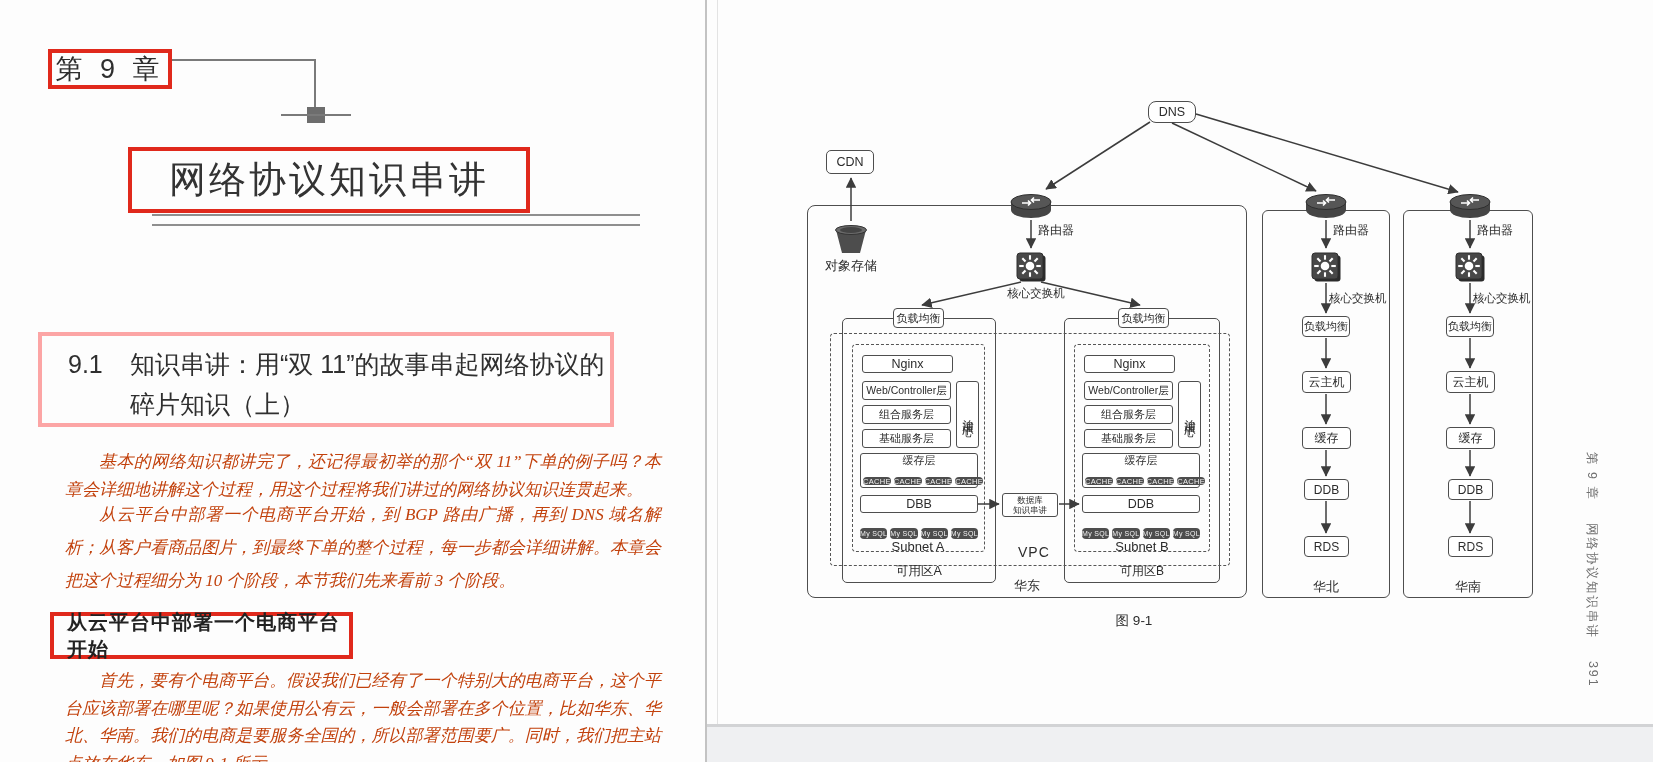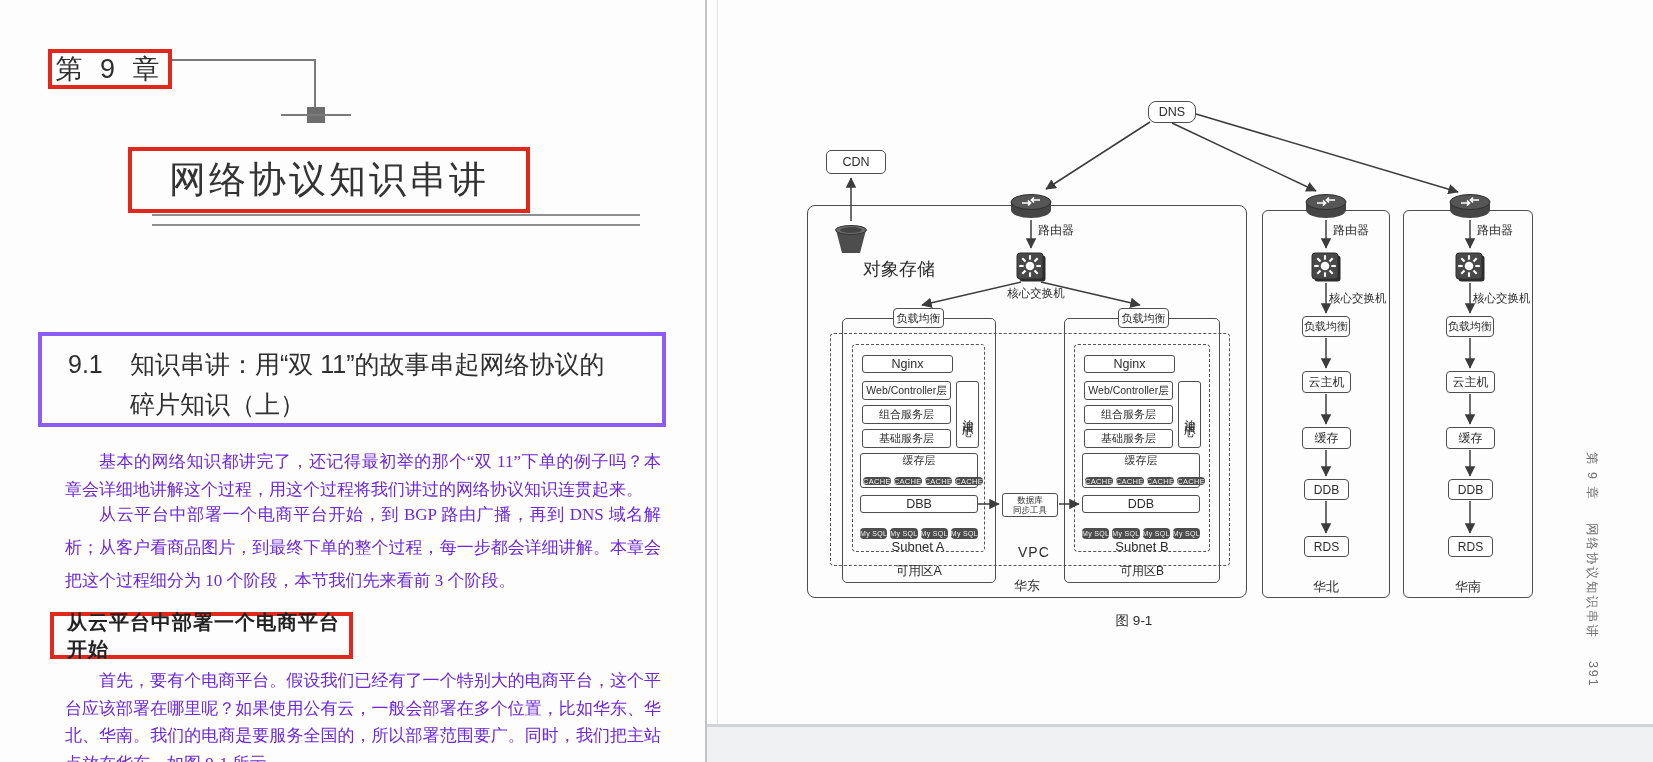--- a/index.html
+++ b/index.html
@@ -12,26 +12,26 @@
 
   
   .page-left{left:0;top:0;width:705px;height:762px;background:#fdfdfd;}
   .redbox{border:4px solid #e0291c;background:transparent;display:flex;align-items:center;}
   .chapter-badge{left:48px;top:49px;width:124px;height:40px;justify-content:center;
     font-size:27px;letter-spacing:5px;color:#2e2e2e;}
   .conn{background:#7a7a7a;}
   .chapter-title{left:128px;top:147px;width:402px;height:66px;justify-content:center;
     font-size:37px;letter-spacing:3px;color:#333;}
   .rule{background:#8f8f8f;}
-  .section-box{left:38px;top:332px;width:628px;height:95px;border:4px solid #8b5cf6;
+  .section-box{left:38px;top:332px;width:576px;height:95px;border:4px solid #fca5a5;
     color:#2f2f2f;font-size:25px;line-height:40px;padding:8px 0 0 26px;}
   .section-box .num{display:inline-block;width:62px;}
   .section-box .l2{padding-left:62px;}
   .para{left:65px;width:596px;font-family:"Liberation Serif", serif;font-size:17px;
-    line-height:27.5px;color:#6d28d9;text-align:justify;text-indent:2em;}
+    line-height:27.5px;color:#c2410c;text-align:justify;text-indent:2em;font-style:italic;}
   .subsection-box{left:50px;top:612px;width:303px;height:47px;border:4px solid #e0291c;
     font-size:20px;font-weight:bold;color:#222;padding-left:13px;letter-spacing:1px;}
 
   
   .divider-a{left:705px;top:0;width:2px;height:762px;background:#c3c3c3;}
   .divider-b{left:717px;top:0;width:1px;height:725px;background:#e3e3e3;}
   .band-edge{left:707px;top:724px;width:946px;height:3px;background:#d2d3d5;}
   .band{left:707px;top:727px;width:946px;height:35px;background:#eff0f2;}
 
   
@@ -107,30 +107,30 @@
 <div class="region" style="left:1064px;top:318px;width:156px;height:265px;border-radius:5px;"></div>
 <div class="dashedbox" style="left:830px;top:333px;width:400px;height:233px;"></div>
 <div class="dashedbox" style="left:852px;top:344px;width:133px;height:208px;"></div>
 <div class="dashedbox" style="left:1074px;top:344px;width:136px;height:208px;"></div>
 <div class="region" style="left:1262px;top:210px;width:128px;height:388px;border-radius:6px;"></div>
 <div class="region" style="left:1403px;top:210px;width:130px;height:388px;border-radius:6px;"></div>
 
 <div class="dbox" style="left:1148px;top:101px;width:48px;height:22px;font-size:12.5px;border-radius:8px;">
     <span>DNS</span>
   </div>
-<div class="dbox" style="left:826px;top:150px;width:60px;height:24px;font-size:12.5px;border-radius:5px;">
+<div class="dbox" style="left:826px;top:150px;width:48px;height:24px;font-size:12.5px;border-radius:5px;">
     <span>CDN</span>
   </div>
 
 <svg class="icon" style="left:833px;top:222px;" width="36" height="34" viewBox="0 0 36 34">
   <path d="M3,8 L9,31 L27,31 L33,8 Z" fill="#4d4d4d"></path>
   <ellipse cx="18" cy="8" rx="15.5" ry="4.5" fill="#6b6b6b" stroke="#333" stroke-width="1"></ellipse>
   <ellipse cx="18" cy="8" rx="11" ry="3" fill="#444"></ellipse>
 </svg>
-<div class="dlabel center" style="left:851px;top:257px;font-size:18px;margin-left:48px;">对象存储</div>
+<div class="dlabel center" style="left:851px;top:257px;font-size:13px;">对象存储</div>
 
 <svg class="icon" style="left:1010px;top:193px;" width="42" height="26" viewBox="0 0 42 26">
   <path d="M1,9 L1,17 A20,8 0 0 0 41,17 L41,9 Z" fill="#454545"></path>
   <ellipse cx="21" cy="9" rx="20" ry="7.5" fill="#565656" stroke="#2e2e2e" stroke-width="1"></ellipse>
   <g stroke="#fff" stroke-width="1.6" fill="none">
       <path d="M12,10 h8 M18,7.5 l2.5,2.5 l-2.5,2.5"></path>
       <path d="M30,7 h-8 M24,4.5 L21.5,7 l2.5,2.5"></path>
     </g>
 </svg>
 <svg class="icon" style="left:1305px;top:193px;" width="42" height="26" viewBox="0 0 42 26">
@@ -280,21 +280,21 @@
 <div class="chiprow" style="left:1082px;top:519px;width:118px;height:20px;">
   <span class="chip" style="font-size:7px;">My SQL</span>
   <span class="chip" style="font-size:7px;">My SQL</span>
   <span class="chip" style="font-size:7px;">My SQL</span>
   <span class="chip" style="font-size:7px;">My SQL</span>
 </div>
 <div class="dlabel center" style="left:1142px;top:539px;">Subnet B</div>
 
 <div class="dbox" style="left:1002px;top:493px;width:56px;height:24px;flex-direction:column;font-size:8.5px;line-height:10px;border-radius:3px;">
   <span>数据库</span>
-  <span>同步工具</span>
+  <span>知识串讲</span>
 </div>
 
 <div class="dbox" style="left:1302px;top:371px;width:49px;height:22px;">
     <span>云主机</span>
   </div>
 <div class="dbox" style="left:1302px;top:427px;width:49px;height:22px;">
     <span>缓存</span>
   </div>
 <div class="dbox" style="left:1304px;top:479px;width:45px;height:21px;">
     <span>DDB</span>

